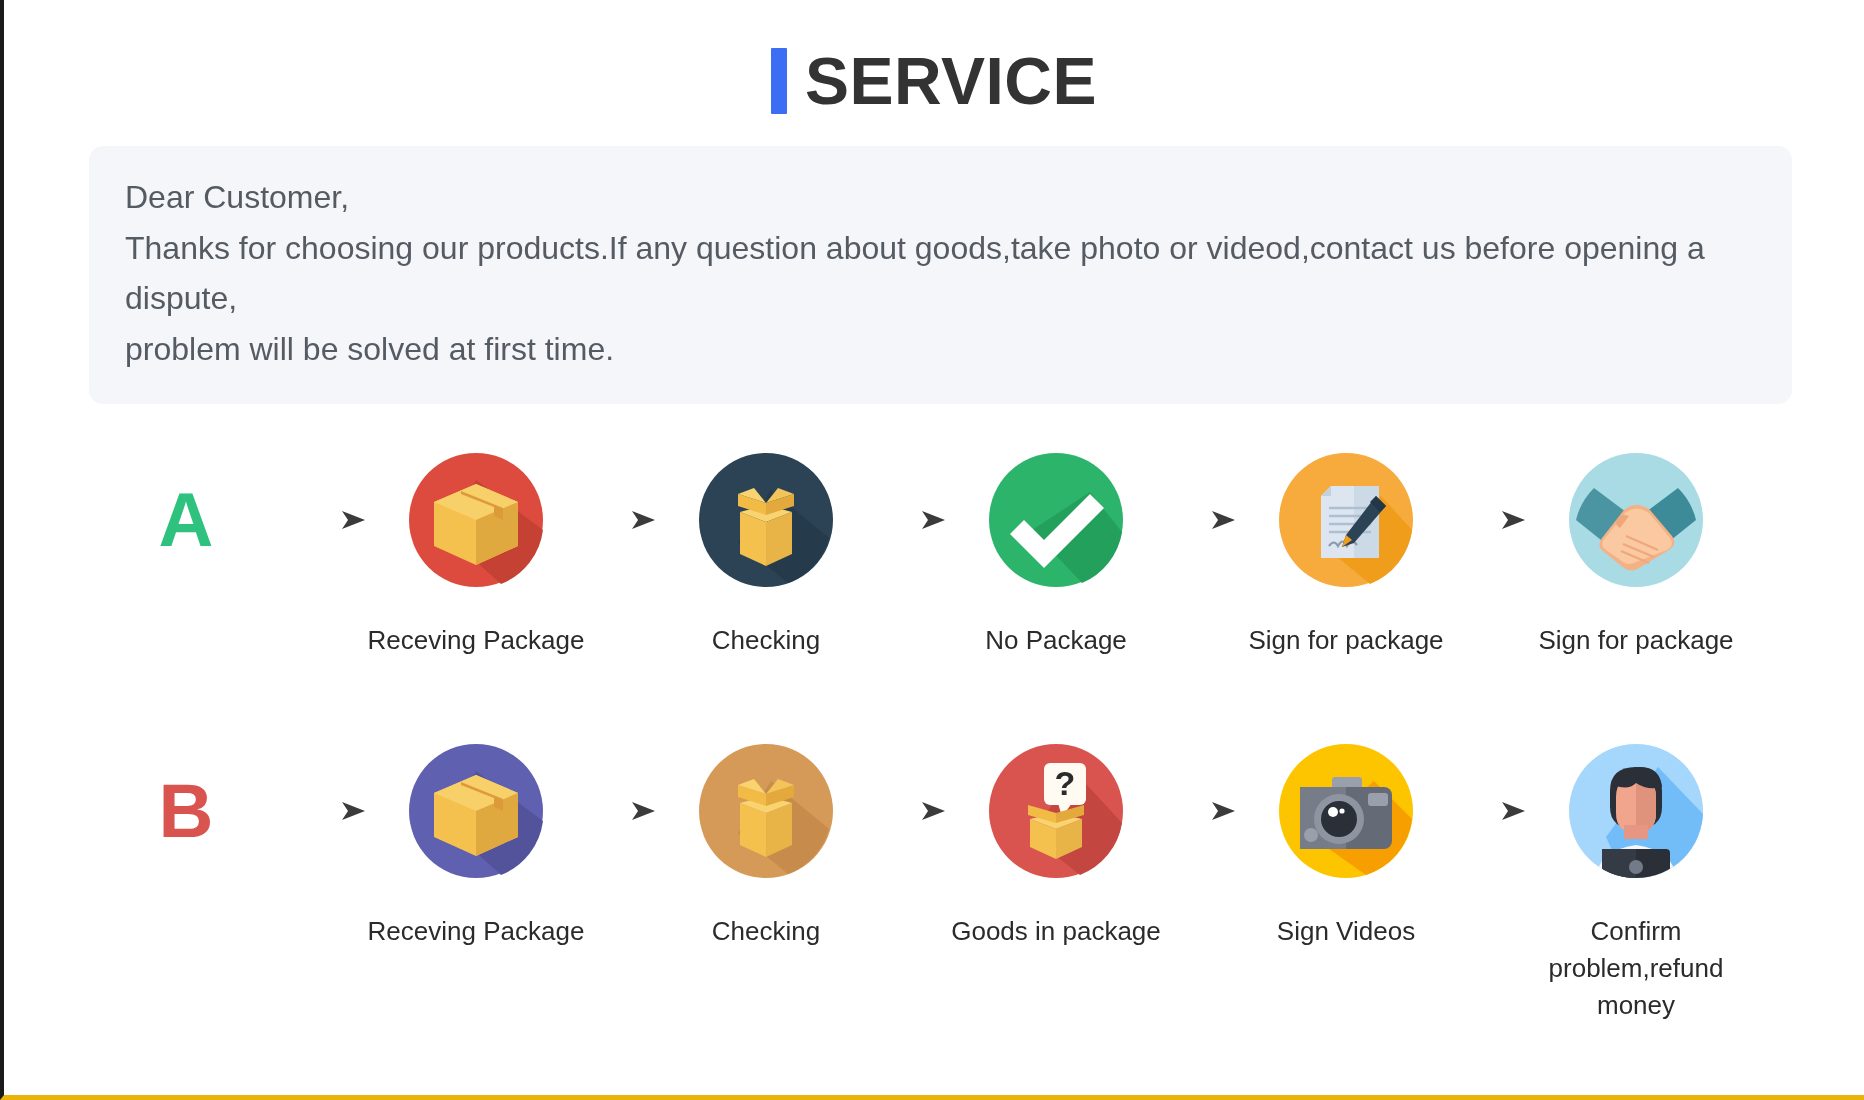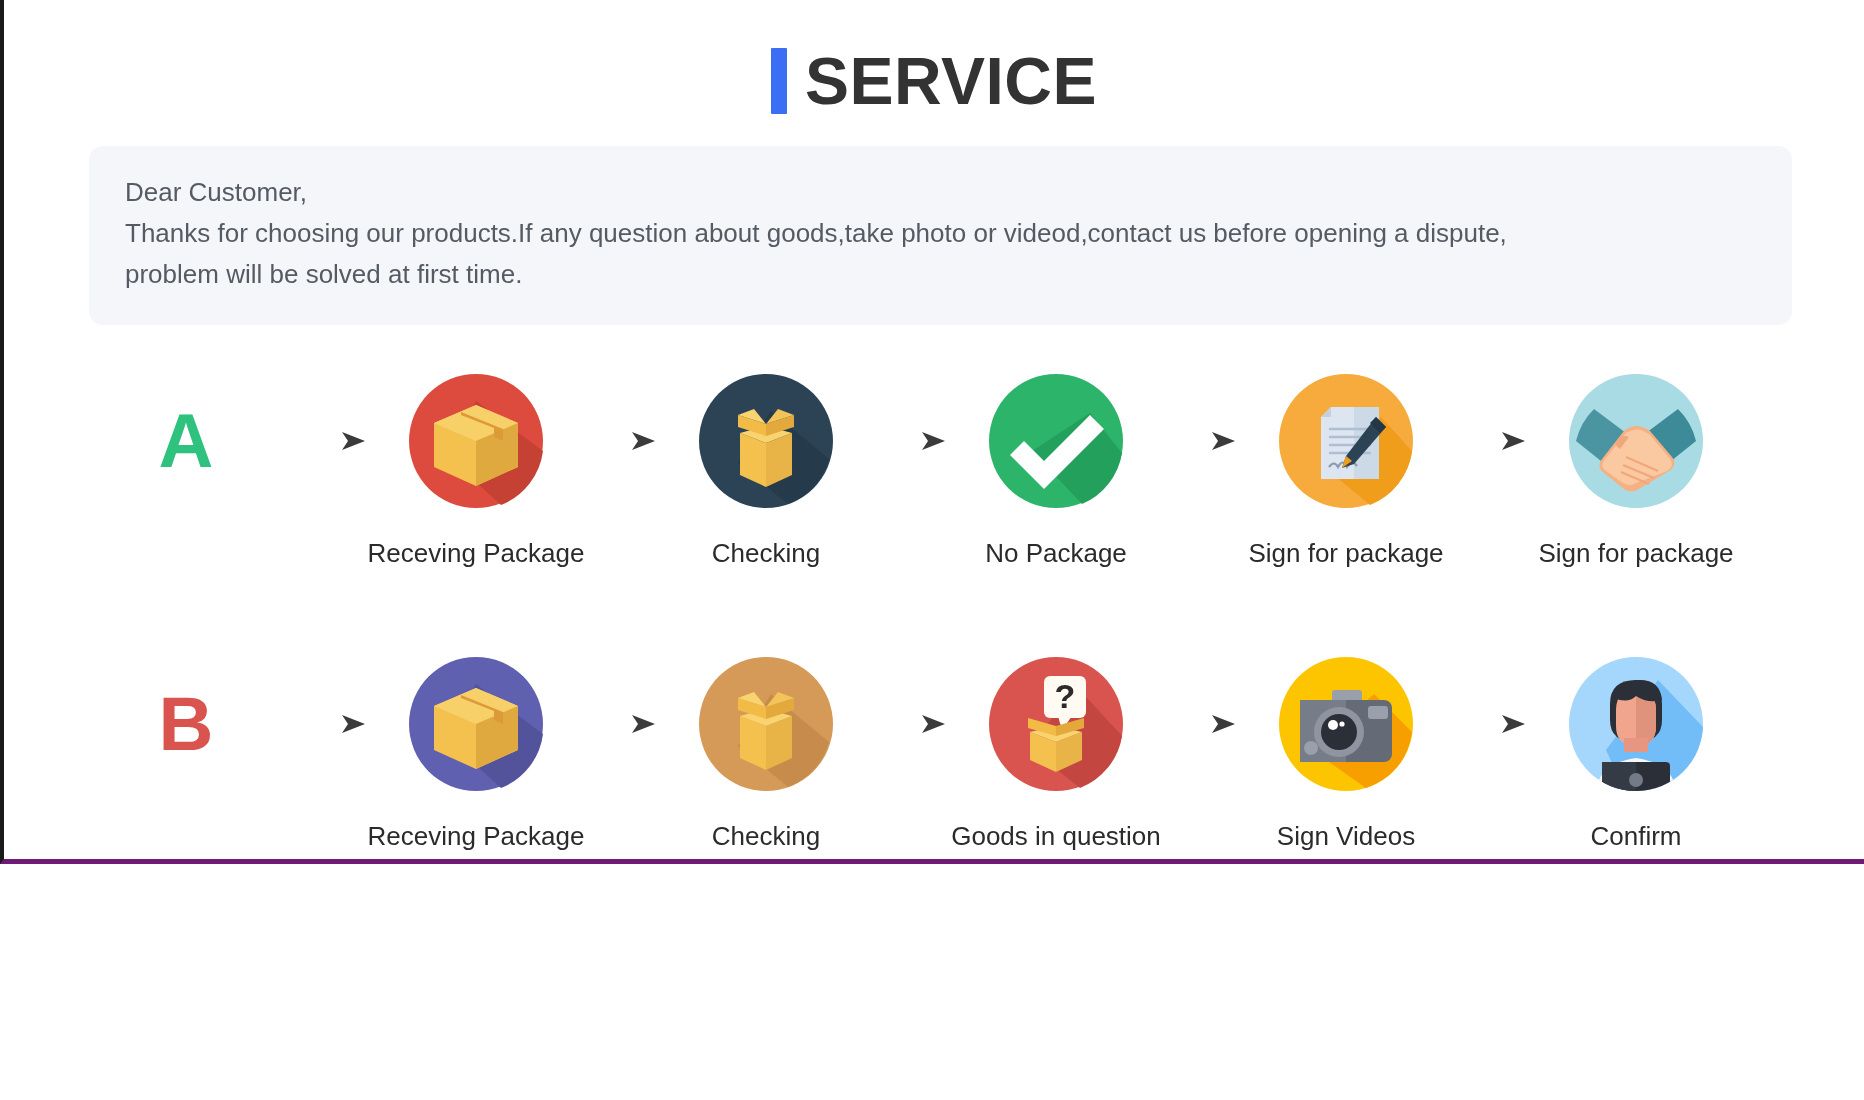--- a/index.html
+++ b/index.html
@@ -7,24 +7,24 @@
   html, body {
     width: 1864px;
     height: 1100px;
     background: #ffffff;
     font-family: "Liberation Sans", sans-serif;
   }
 
   .page {
     position: relative;
     width: 1864px;
-    height: 864px;
+    height: 1100px;
     background: #ffffff;
     border-left: 4px solid #1a1a1a;
-    border-bottom: 5px solid #701a75;
+    border-bottom: 5px solid #eab308;
     overflow: hidden;
   }
 
   
   .title-row {
     display: flex;
     align-items: center;
     justify-content: center;
     gap: 18px;
     padding-top: 44px;
@@ -46,21 +46,21 @@
   }
 
   
   .notice {
     margin: 28px 72px 0 85px;
     background: #f5f6fa;
     border-radius: 14px;
     padding: 26px 36px 30px 36px;
   }
   .notice p {
-    font-size: 26px;
+    font-size: 32px;
     color: #555b63;
     line-height: 1.58;
     white-space: pre-wrap;
   }
 
   
   .flow {
     display: flex;
     align-items: flex-start;
     padding: 0 70px 0 84px;
@@ -90,21 +90,21 @@
   .icon-slot {
     width: 144px;
     height: 144px;
     display: flex;
     align-items: center;
     justify-content: center;
   }
   .icon-slot svg { display: block; }
 
   .step-label {
-    margin-top: 22px;
+    margin-top: 30px;
     font-size: 26px;
     color: #2b2b2b;
     text-align: center;
     line-height: 1.42;
     width: 250px;
   }
   .step-label.narrow { width: 210px; text-align: center; }
 
   .arrow {
     flex: none;
@@ -335,21 +335,21 @@
           <rect x="58" y="22" width="42" height="42" rx="6" fill="#fffbf2"></rect>
           <path d="M72 62 L86 62 L76 76 Z" fill="#fffbf2"></path>
           <text x="79" y="54" font-family="Liberation Sans, sans-serif" font-size="34" font-weight="700" fill="#2b2b2b" text-anchor="middle">?</text>
           <path d="M44 78 L70 88 L70 118 L44 106 Z" fill="#f5c14e"></path>
           <path d="M70 88 L96 78 L96 106 L70 118 Z" fill="#e8b447"></path>
           <path d="M44 78 L70 72 L96 78 L70 88 Z" fill="#f9d370"></path>
           <path d="M42 64 L70 72 L70 82 L42 74 Z" fill="#f2bb45"></path>
           <path d="M70 72 L98 64 L98 74 L70 82 Z" fill="#e3a93c"></path>
         </svg>
       </div>
-      <div class="step-label">Goods in question</div>
+      <div class="step-label">Goods in package</div>
     </div>
 
     <div class="arrow">
       <svg width="72" height="26" viewBox="0 0 72 26">
         <path d="M2 13 L52 13" stroke="url(#ga1)" stroke-width="4" fill="none"></path>
         <path d="M47 4 L70 13 L47 22 L53 13 Z" fill="#3b3b3b"></path>
       </svg>
     </div>
 
     <div class="step">

